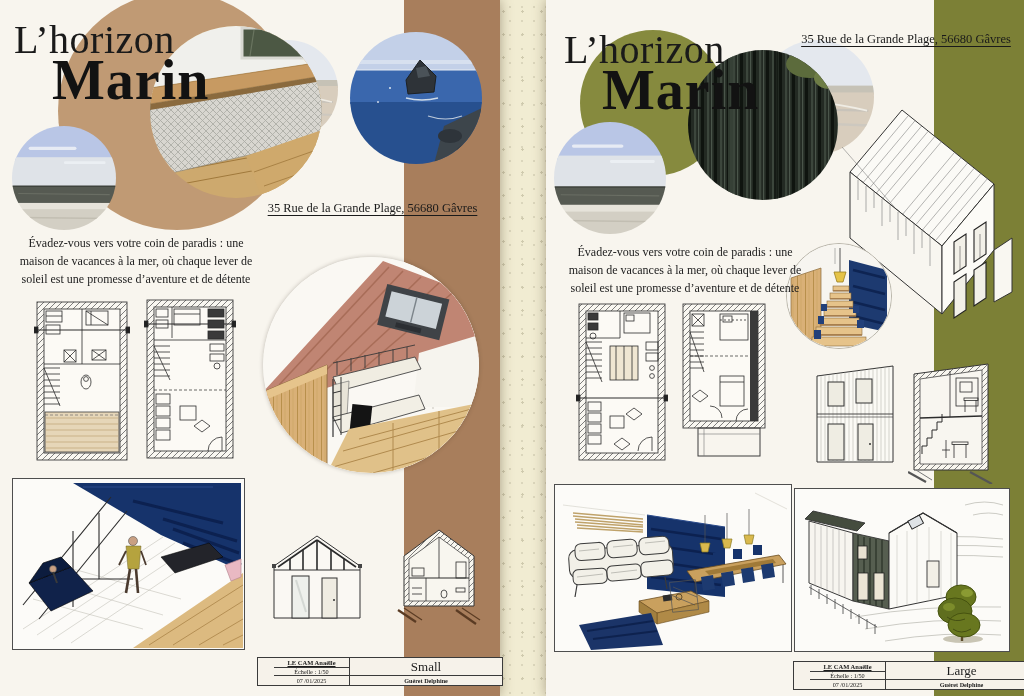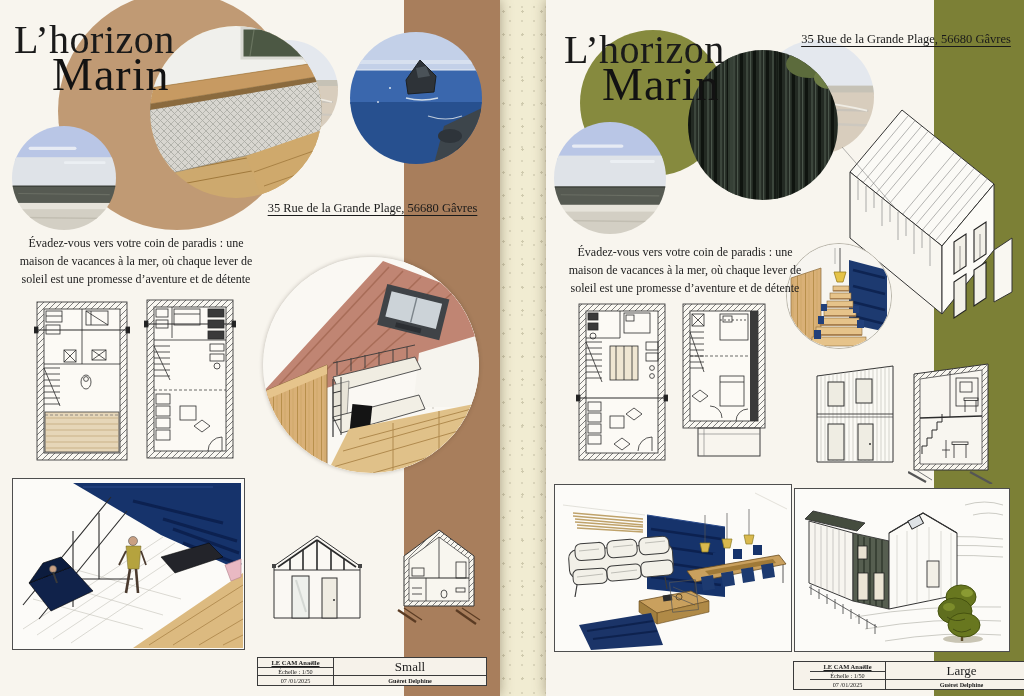--- a/index.html
+++ b/index.html
@@ -14,21 +14,21 @@
   }
   .poster{position:absolute;top:0;height:696px;background:#f8f5ee;box-shadow:0 0 12px rgba(80,65,40,.45);}
   #poster-left{left:0;width:500px;}
   #poster-right{left:546px;width:478px;}
   .stripe{position:absolute;top:0;height:100%;}
   #poster-left .stripe{left:404px;width:96px;background:#a87e5c;}
   #poster-right .stripe{left:388px;width:90px;background:#7c8036;}
   .abs{position:absolute;}
   .circ{position:absolute;border-radius:50%;overflow:hidden;}
   .t1{position:absolute;font-size:40px;letter-spacing:.5px;color:#1a1a1a;z-index:5;}
-  .t2{position:absolute;font-size:46px;font-weight:normal;letter-spacing:1px;color:#121212;z-index:5;text-align:right;}
+  .t2{position:absolute;font-size:56px;font-weight:bold;letter-spacing:1px;color:#121212;z-index:5;text-align:right;}
   .address{position:absolute;font-size:12.5px;color:#1a1a1a;text-align:center;z-index:5;
     text-decoration:underline;text-underline-offset:3px;}
   .intro{position:absolute;font-size:12px;line-height:1.5;color:#222;text-align:center;z-index:5;}
   .sketch-frame{position:absolute;background:#fcfbf8;border:1.5px solid #4e4e4e;box-sizing:border-box;}
   .tb{position:absolute;display:grid;grid-template-columns:76px 1fr;grid-template-rows:10px 8px 9px;
       background:#f6f2ea;border:1px solid #3a3a3a;color:#1c1c1c;z-index:6;box-sizing:content-box;}
   .tb div{display:flex;align-items:center;justify-content:center;overflow:hidden;white-space:nowrap;}
   .tb .c-author{grid-area:1/1;font-weight:bold;font-size:6.5px;border-right:1px solid #3a3a3a;border-bottom:1px solid #3a3a3a;text-decoration:underline;}
   .tb .c-scale{grid-area:2/1;font-size:6.2px;border-right:1px solid #3a3a3a;border-bottom:1px solid #3a3a3a;}
   .tb .c-date{grid-area:3/1;font-size:6.2px;border-right:1px solid #3a3a3a;}
@@ -386,21 +386,21 @@
         <line x1="16" y1="72" x2="26" y2="72"></line>
           <line x1="16" y1="66" x2="26" y2="66"></line>
       </g>
       <line x1="2" y1="88" x2="20" y2="100" stroke="#5a3b23" stroke-width="2.2"></line>
       <line x1="8" y1="86" x2="26" y2="98" stroke="#5a3b23" stroke-width="1.2"></line>
       <line x1="60" y1="88" x2="80" y2="102" stroke="#5a3b23" stroke-width="2.2"></line>
       <line x1="66" y1="86" x2="84" y2="98" stroke="#5a3b23" stroke-width="1.2"></line>
     </svg>
   </div>
 
-  <div class="tb" style="left:257px;top:657px;width:228px;">
+  <div class="tb" style="left:257px;top:657px;width:228px;padding-left:16px;">
     <div class="c-author">LE CAM Anaëlle</div>
     <div class="c-scale">Échelle : 1/50</div>
     <div class="c-date">07 /01/2025</div>
     <div class="c-variant">Small</div>
     <div class="c-drafter">Guéret Delphine</div>
   </div>
 </section>
 
 <section class="poster" id="poster-right">
   <div class="stripe"></div>

